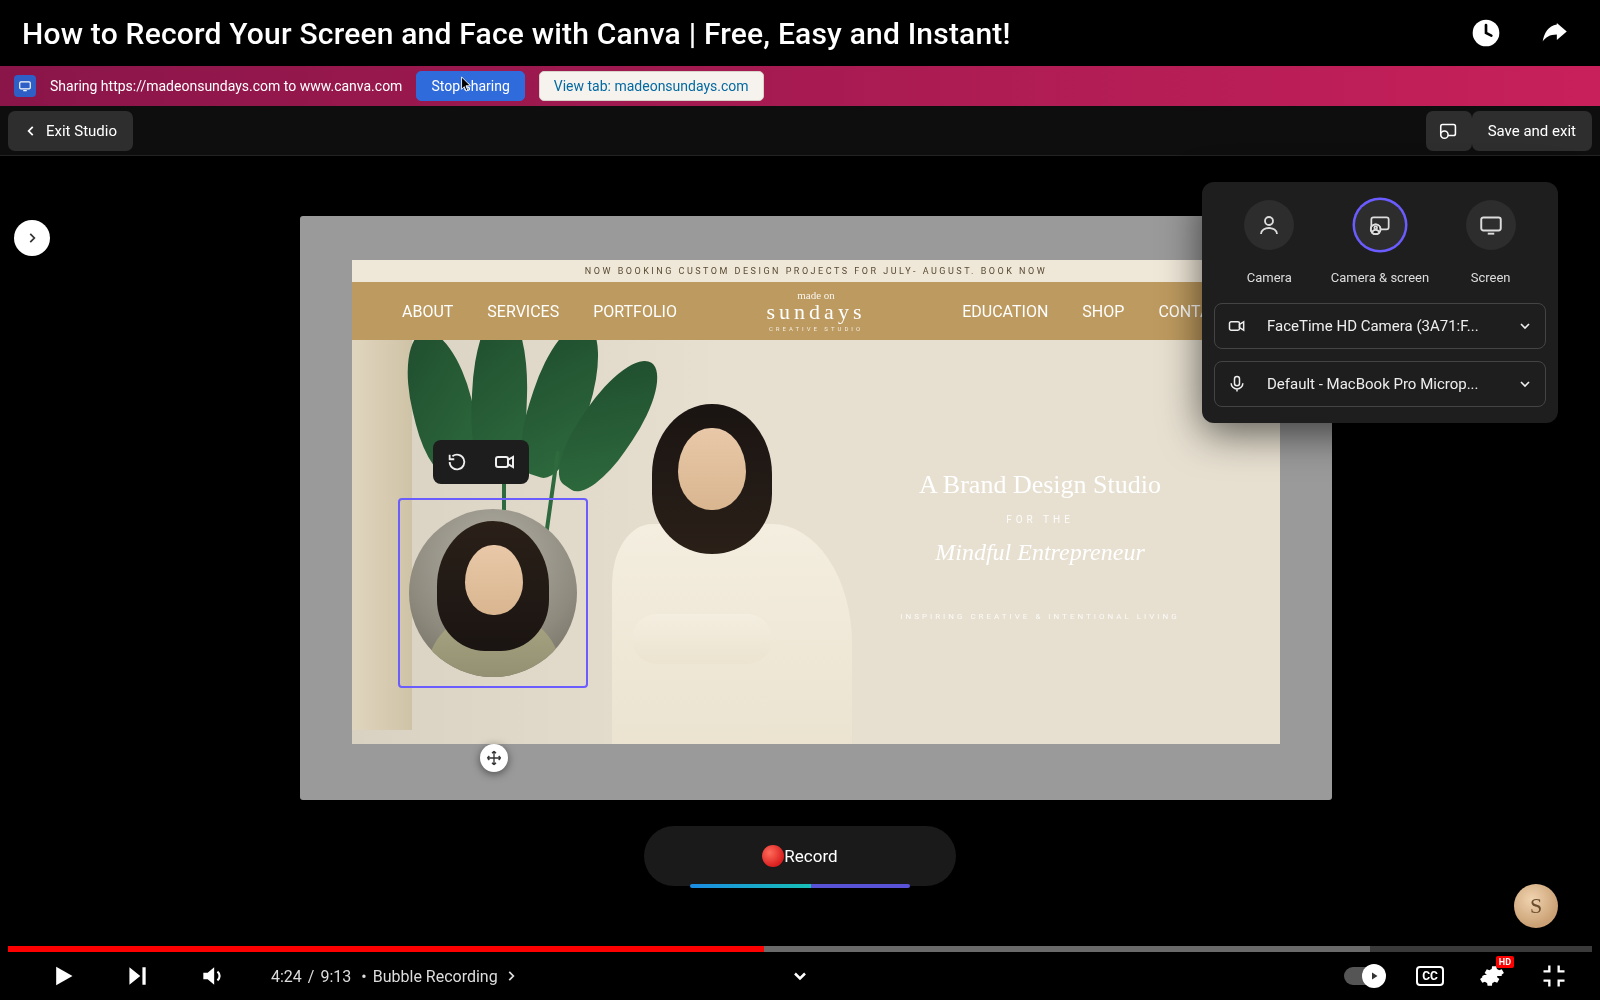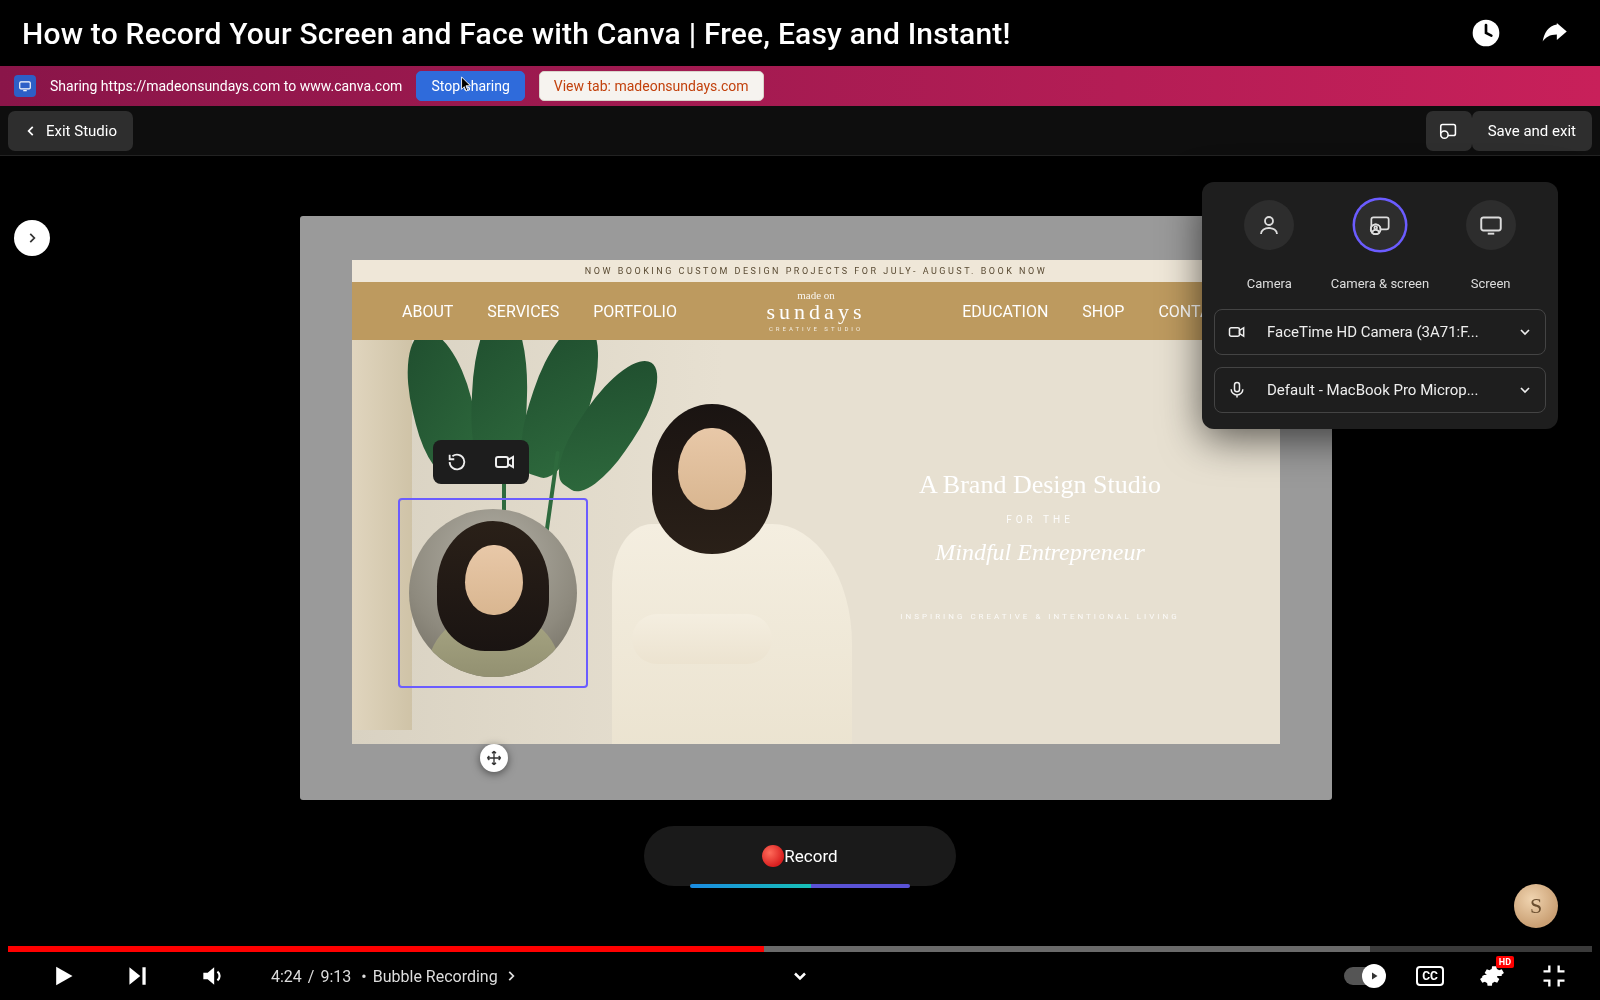--- a/index.html
+++ b/index.html
@@ -21,21 +21,21 @@
   .title-bar{height:66px;display:flex;align-items:center;justify-content:space-between;padding:0 28px 0 22px;gap:16px;}
   .title-bar h1{margin:0;font-size:30px;font-weight:500;letter-spacing:0.2px;}
   .title-actions{display:flex;align-items:center;gap:32px;}
   .title-actions .icon-btn{width:36px;height:36px;display:flex;align-items:center;justify-content:center;color:#fff;cursor:pointer;}
   
   .share-strip{height:40px;background:linear-gradient(90deg,#8a1549,#a01a50 40%,#c8205a);display:flex;align-items:center;gap:14px;padding:0 14px;font-size:14px;}
   .share-strip .share-ico{width:22px;height:22px;border-radius:4px;background:#2d5fc7;display:flex;align-items:center;justify-content:center;}
   .share-strip .txt{color:#fff;}
   .share-strip .btn{height:30px;padding:0 14px;border-radius:5px;border:1px solid rgba(255,255,255,.25);display:flex;align-items:center;font-size:14px;cursor:pointer;position:relative;}
   .share-strip .btn.primary{background:#2f6bdb;color:#fff;border-color:#2f6bdb;}
-  .share-strip .btn.secondary{background:#f6f3ef;color:#c2410c;border-color:#d9d4cb;}
+  .share-strip .btn.secondary{background:#f6f3ef;color:#0369a1;border-color:#d9d4cb;}
   .share-strip .cursor{position:absolute;left:43px;top:4px;width:12px;height:16px;pointer-events:none;}
   
   .tool-bar{height:50px;background:#0e0e0e;display:flex;align-items:center;justify-content:space-between;padding:0 8px;border-bottom:1px solid #222;}
   .pill{height:40px;border-radius:7px;background:#2e2e2e;color:#fff;display:flex;align-items:center;gap:8px;padding:0 16px;font-size:15px;cursor:pointer;}
   .pill.icon-only{padding:0 12px;}
   .tool-bar .right{display:flex;}
   .expand-bubble{position:absolute;left:14px;top:220px;width:36px;height:36px;border-radius:50%;background:#fff;color:#333;display:flex;align-items:center;justify-content:center;cursor:pointer;box-shadow:0 2px 10px rgba(0,0,0,.4);}
   
   .canvas-frame{position:absolute;left:300px;top:216px;width:1032px;height:584px;background:#9a9a9a;border-radius:3px;padding:44px 0 0 0;}
   .site{position:absolute;left:52px;right:52px;top:44px;bottom:56px;background:var(--cream);overflow:hidden;}
@@ -71,21 +71,21 @@
   .bubble .bface{position:absolute;left:56px;top:36px;width:58px;height:70px;background:linear-gradient(#e8c8a8,#d9b690);border-radius:50%/55% 55% 48% 48%;}
   .bubble .bshoulders{position:absolute;left:18px;top:104px;width:134px;height:80px;background:linear-gradient(#a8a684,#8d8b6c);border-radius:60px 60px 0 0;}
   .drag-handle{position:absolute;left:480px;top:744px;width:28px;height:28px;border-radius:50%;background:#fff;display:flex;align-items:center;justify-content:center;color:#333;box-shadow:0 2px 8px rgba(0,0,0,.5);cursor:move;}
   
   .record-pill{position:absolute;left:50%;transform:translateX(-50%);top:826px;width:312px;height:60px;border-radius:32px;background:#1a1a1a;display:flex;align-items:center;justify-content:center;color:#fff;font-size:17px;box-shadow:0 10px 30px rgba(0,0,0,.6);cursor:pointer;}
   .record-pill .dot{width:22px;height:22px;border-radius:50%;background:radial-gradient(circle at 35% 35%, #ff6b5a, #d91f1f 70%);}
   .record-progress{position:absolute;left:50%;transform:translateX(-50%);top:884px;width:220px;height:4px;border-radius:2px;background:linear-gradient(90deg,#1b8ce3 0%, #17c0b6 55%, #5a52d6 55%, #5a52d6 100%);}
   
   .settings{position:absolute;right:42px;top:182px;width:356px;background:#1e1e1e;border-radius:12px;padding:18px 12px 16px;box-shadow:0 10px 40px rgba(0,0,0,.6);}
   .settings .modes{display:flex;justify-content:space-around;margin-bottom:16px;}
-  .mode{display:flex;flex-direction:column;align-items:center;gap:26px;font-size:13px;color:#ddd;cursor:pointer;width:100px;text-align:center;line-height:1.3;}
+  .mode{display:flex;flex-direction:column;align-items:center;gap:20px;font-size:13px;color:#ddd;cursor:pointer;width:100px;text-align:center;line-height:1.3;}
   .mode .circ{width:50px;height:50px;border-radius:50%;background:#2d2d2d;display:flex;align-items:center;justify-content:center;}
   .mode.active .circ{box-shadow:0 0 0 2.5px #6b5cff;}
   .dropdown{height:46px;border:1.5px solid #444;border-radius:8px;display:flex;align-items:center;gap:20px;padding:0 12px;margin-top:12px;color:#eee;font-size:15px;cursor:pointer;}
   .dropdown .lbl{flex:1;white-space:nowrap;overflow:hidden;text-overflow:ellipsis;}
   
   .channel-avatar{position:absolute;right:42px;bottom:72px;width:44px;height:44px;border-radius:50%;background:radial-gradient(circle at 40% 35%, #f0d4b0, #caa074 70%);display:flex;align-items:center;justify-content:center;font-family:Georgia,serif;font-size:22px;color:#6a4e2f;cursor:pointer;}
   
   .yt-progress{position:absolute;left:8px;right:8px;bottom:48px;height:6px;background:#3a3a3a;}
   .yt-progress .played{position:absolute;left:0;top:0;bottom:0;background:var(--yt-red);}
   .yt-progress .buffered{position:absolute;top:0;bottom:0;background:#6a6a6a;}

